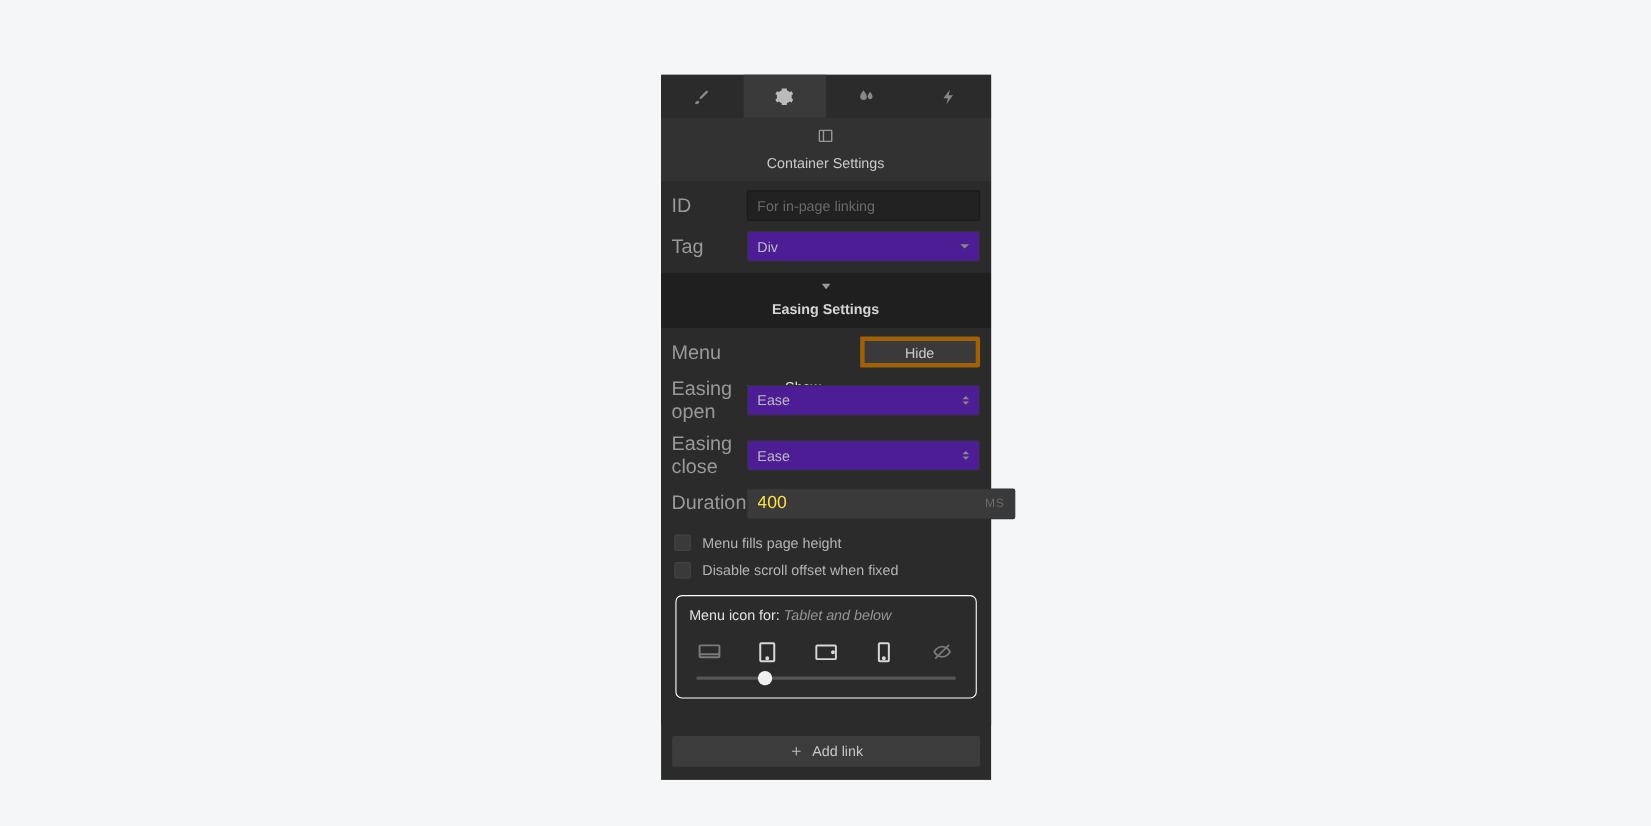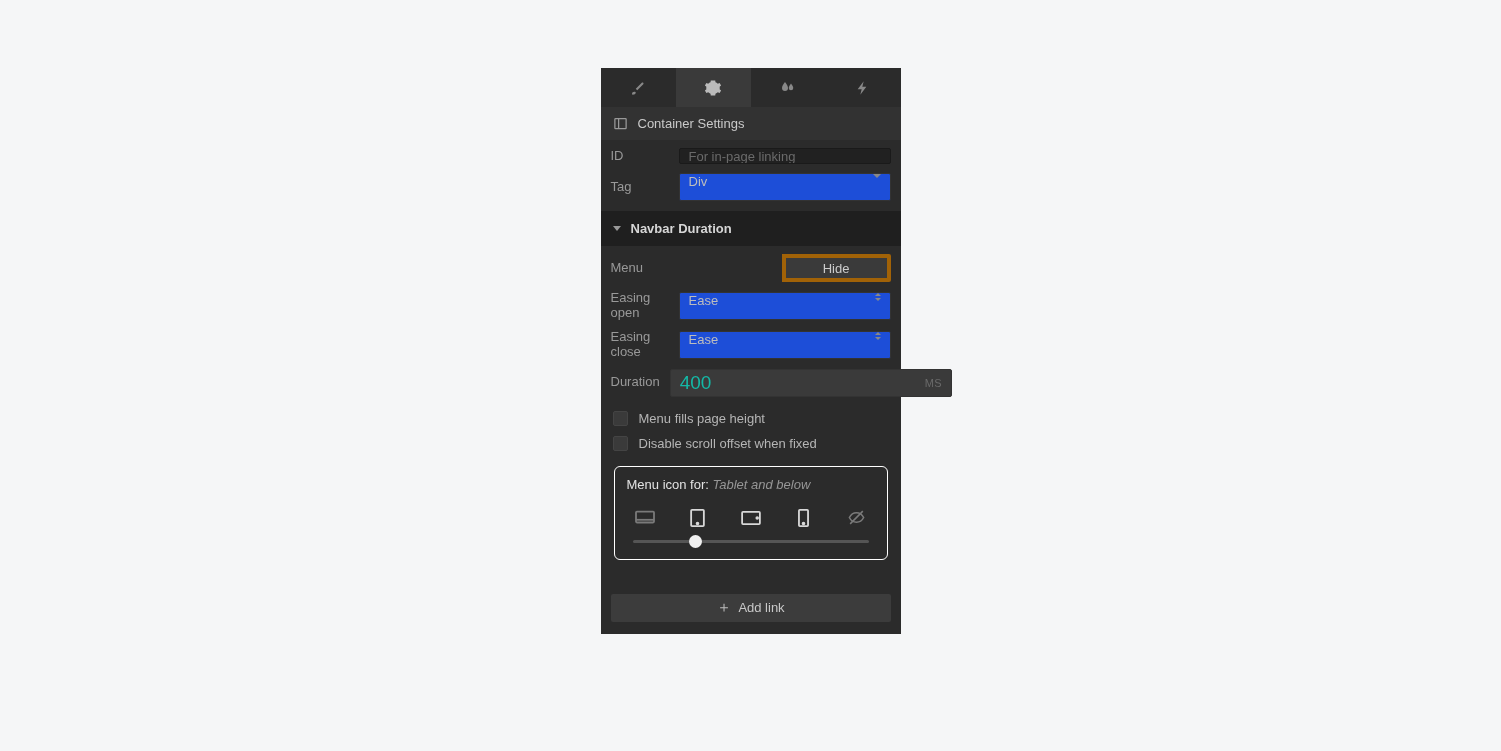--- a/index.html
+++ b/index.html
@@ -37,20 +37,21 @@
   .tab svg { fill: #888; }
   .tab.active svg { fill: #bbb; }
   .section-header {
     display: flex;
     align-items: center;
     gap: 10px;
     padding: 9px 12px;
     background: #323232;
     color: #c9c9c9;
     font-size: 13px;
+    flex-direction: column;
   }
   .section-header.dark {
     background: #1f1f1f;
     font-weight: 600;
     color: #d6d6d6;
     padding: 10px 12px;
   }
   .section-header.dark .caret {
     width: 0; height: 0;
     border-left: 4px solid transparent;
@@ -64,42 +65,43 @@
   .row {
     display: flex;
     align-items: center;
     gap: 10px;
     margin-bottom: 9px;
   }
   .row:last-child { margin-bottom: 0; }
   .row-label {
     width: 58px;
     color: #999;
-    font-size: 13px;
+    font-size: 18px;
     line-height: 1.15;
   }
   .row-control { flex: 1; }
   .txt-input {
     width: 100%;
-    height: 16px;
+    height: 28px;
     background: #212121;
     border: 1px solid #1a1a1a;
     color: #ddd;
     padding: 0 9px;
     font-size: 13px;
     border-radius: 2px;
   }
   .txt-input::placeholder { color: #6a6a6a; }
   .select {
     width: 100%;
     height: 28px;
-    background: #1d4ed8;
+    background: #4c1d95;
     border: 1px solid #333;
     border-radius: 2px;
     display: flex;
+    align-items: center;
     justify-content: space-between;
     padding: 0 9px;
     color: #bdbdbd;
     font-size: 13px;
     cursor: pointer;
   }
   .select .sel-caret {
     width: 0; height: 0;
     border-left: 4px solid transparent;
     border-right: 4px solid transparent;
@@ -150,22 +152,22 @@
     height: 28px;
     background: #3a3a3a;
     border: 1px solid #333;
     border-radius: 2px;
     padding: 0 9px;
   }
   .unit-input input {
     flex: 1;
     background: transparent;
     border: none;
-    color: #14b8a6;
-    font-size: 19px;
+    color: #fde047;
+    font-size: 16px;
     outline: none;
   }
   .unit-input .unit {
     color: #6a6a6a;
     font-size: 11px;
     letter-spacing: 0.5px;
   }
   .checkbox-row {
     display: flex;
     align-items: flex-start;
@@ -278,21 +280,21 @@
         <div class="select">
           <span>Div</span>
           <span class="sel-caret"></span>
         </div>
       </div>
     </div>
   </div>
 
   <div class="section-header dark">
     <span class="caret"></span>
-    <span>Navbar Duration</span>
+    <span>Easing Settings</span>
   </div>
 
   <div class="body">
     <div class="row">
       <div class="row-label">Menu</div>
       <div class="segmented">
         <div class="seg-btn active">Show</div>
         <div class="seg-btn">Hide</div>
       </div>
     </div>

